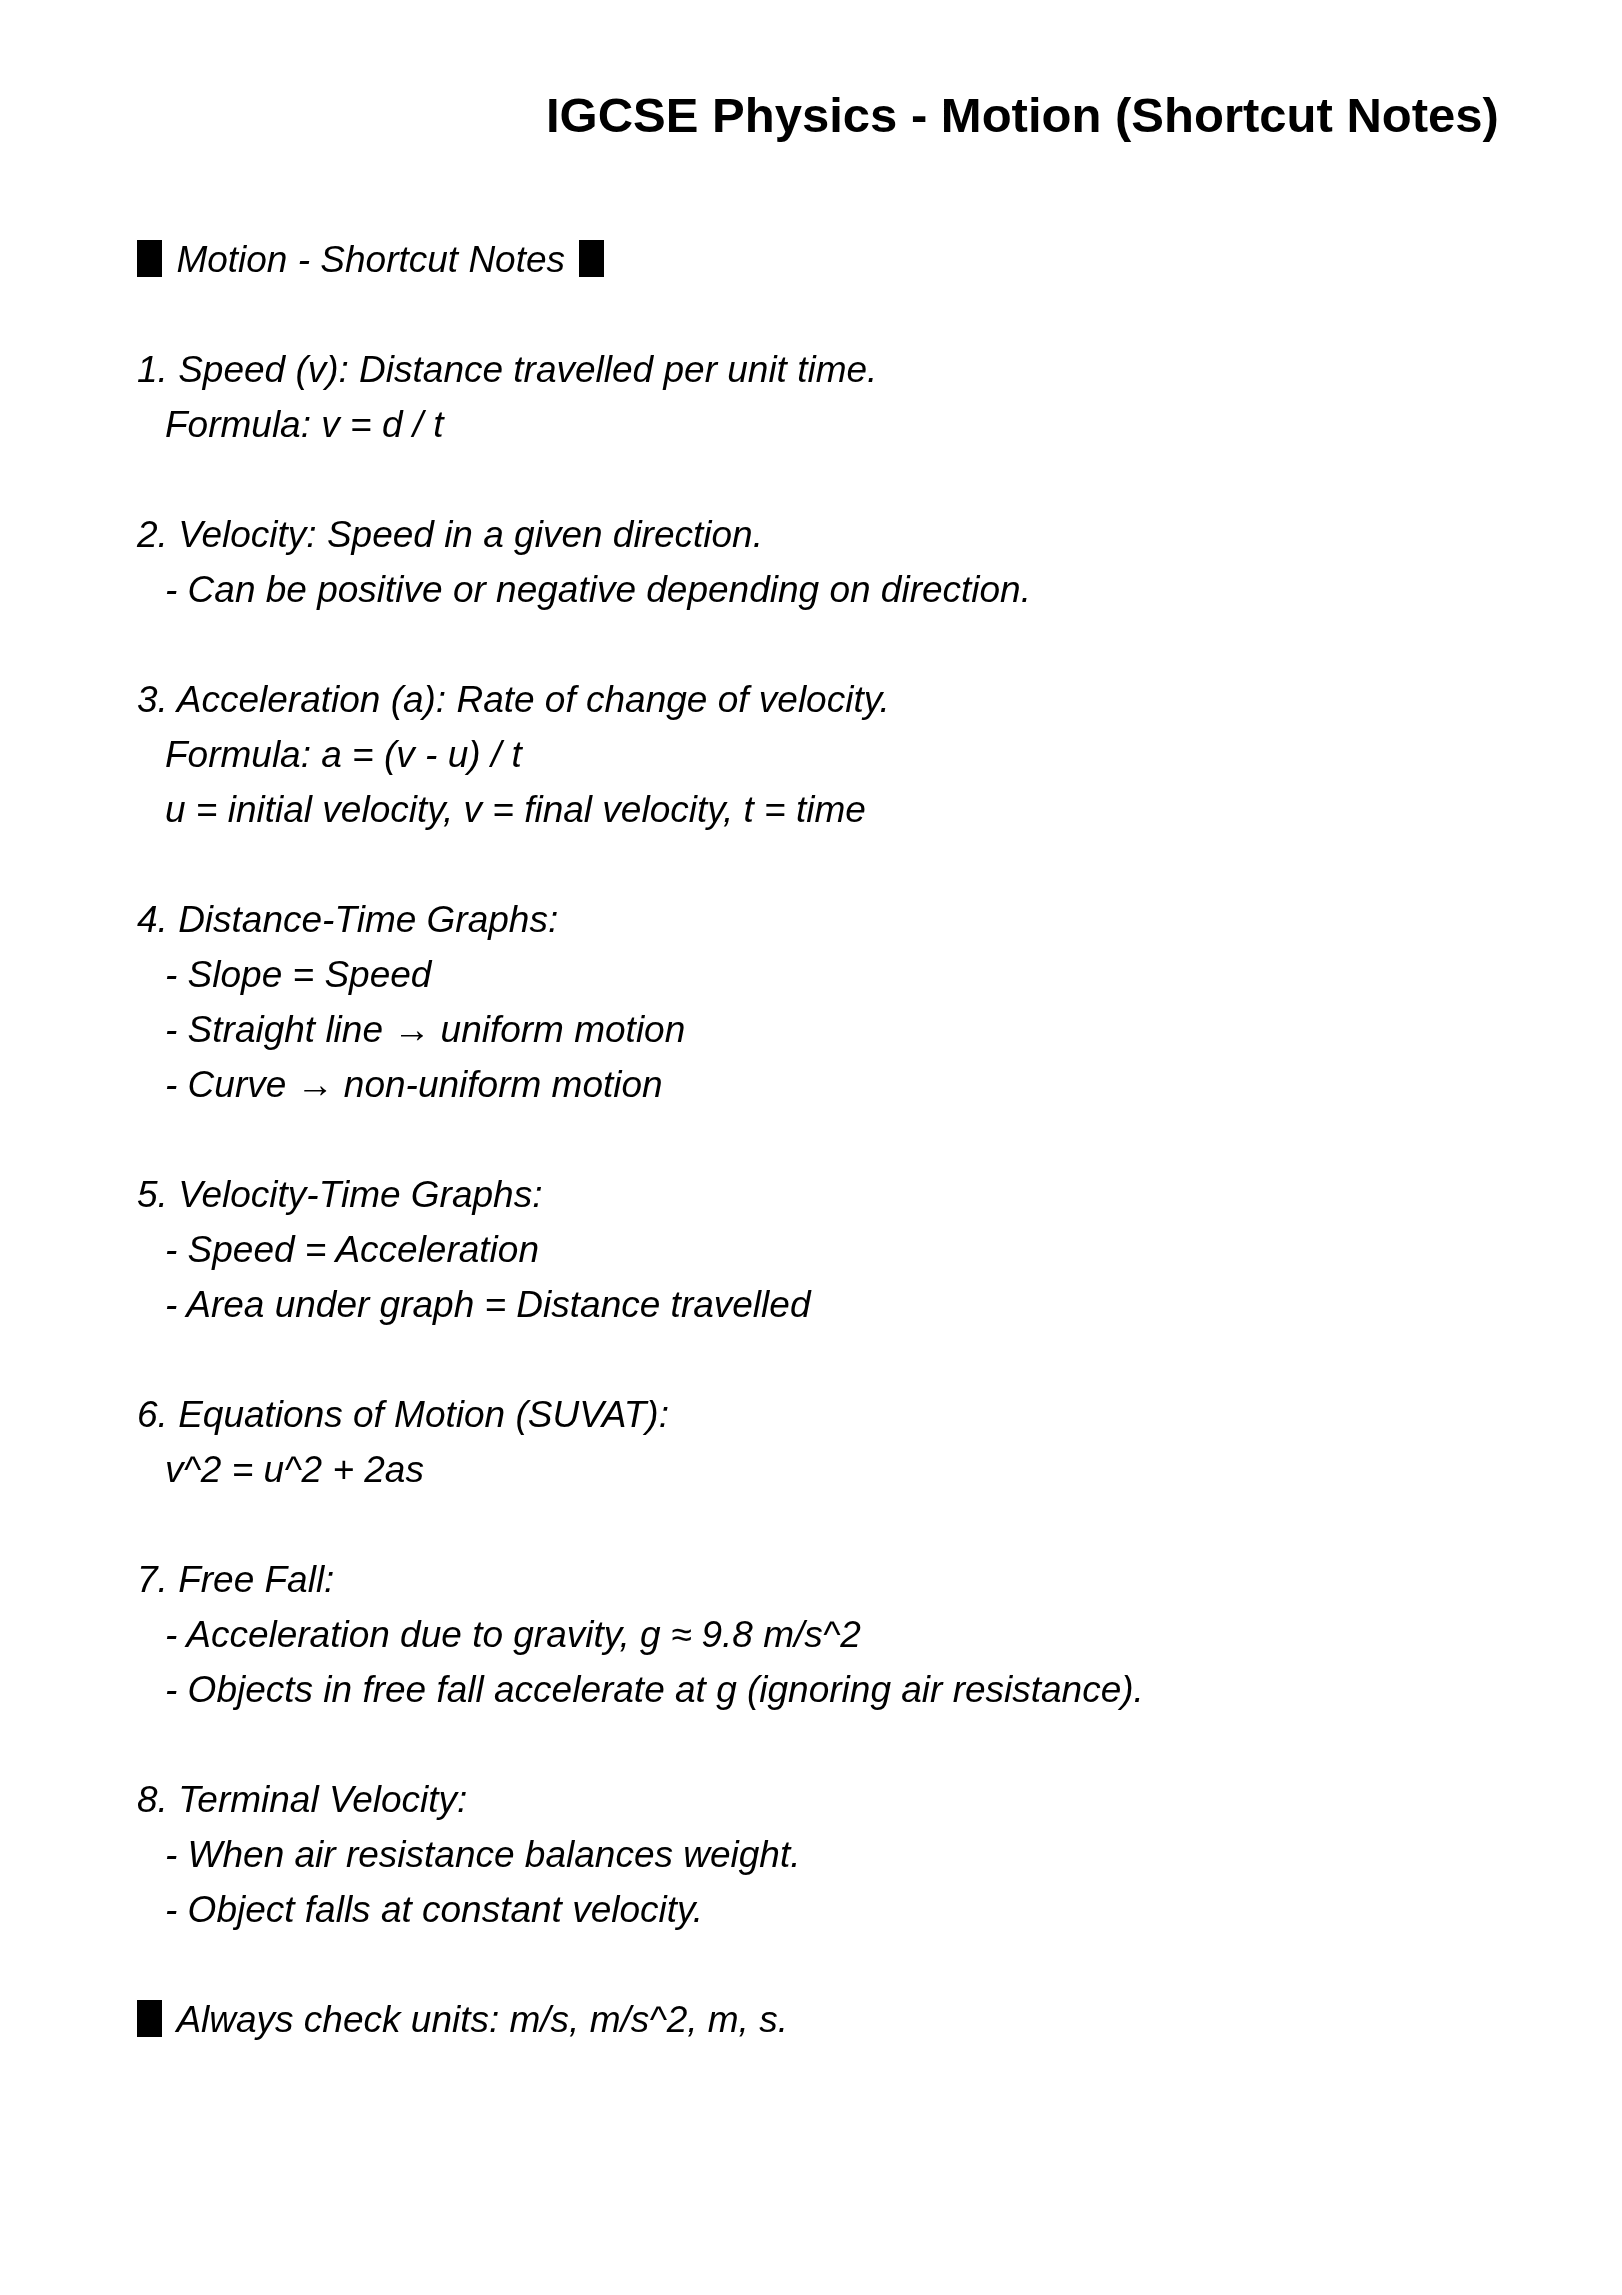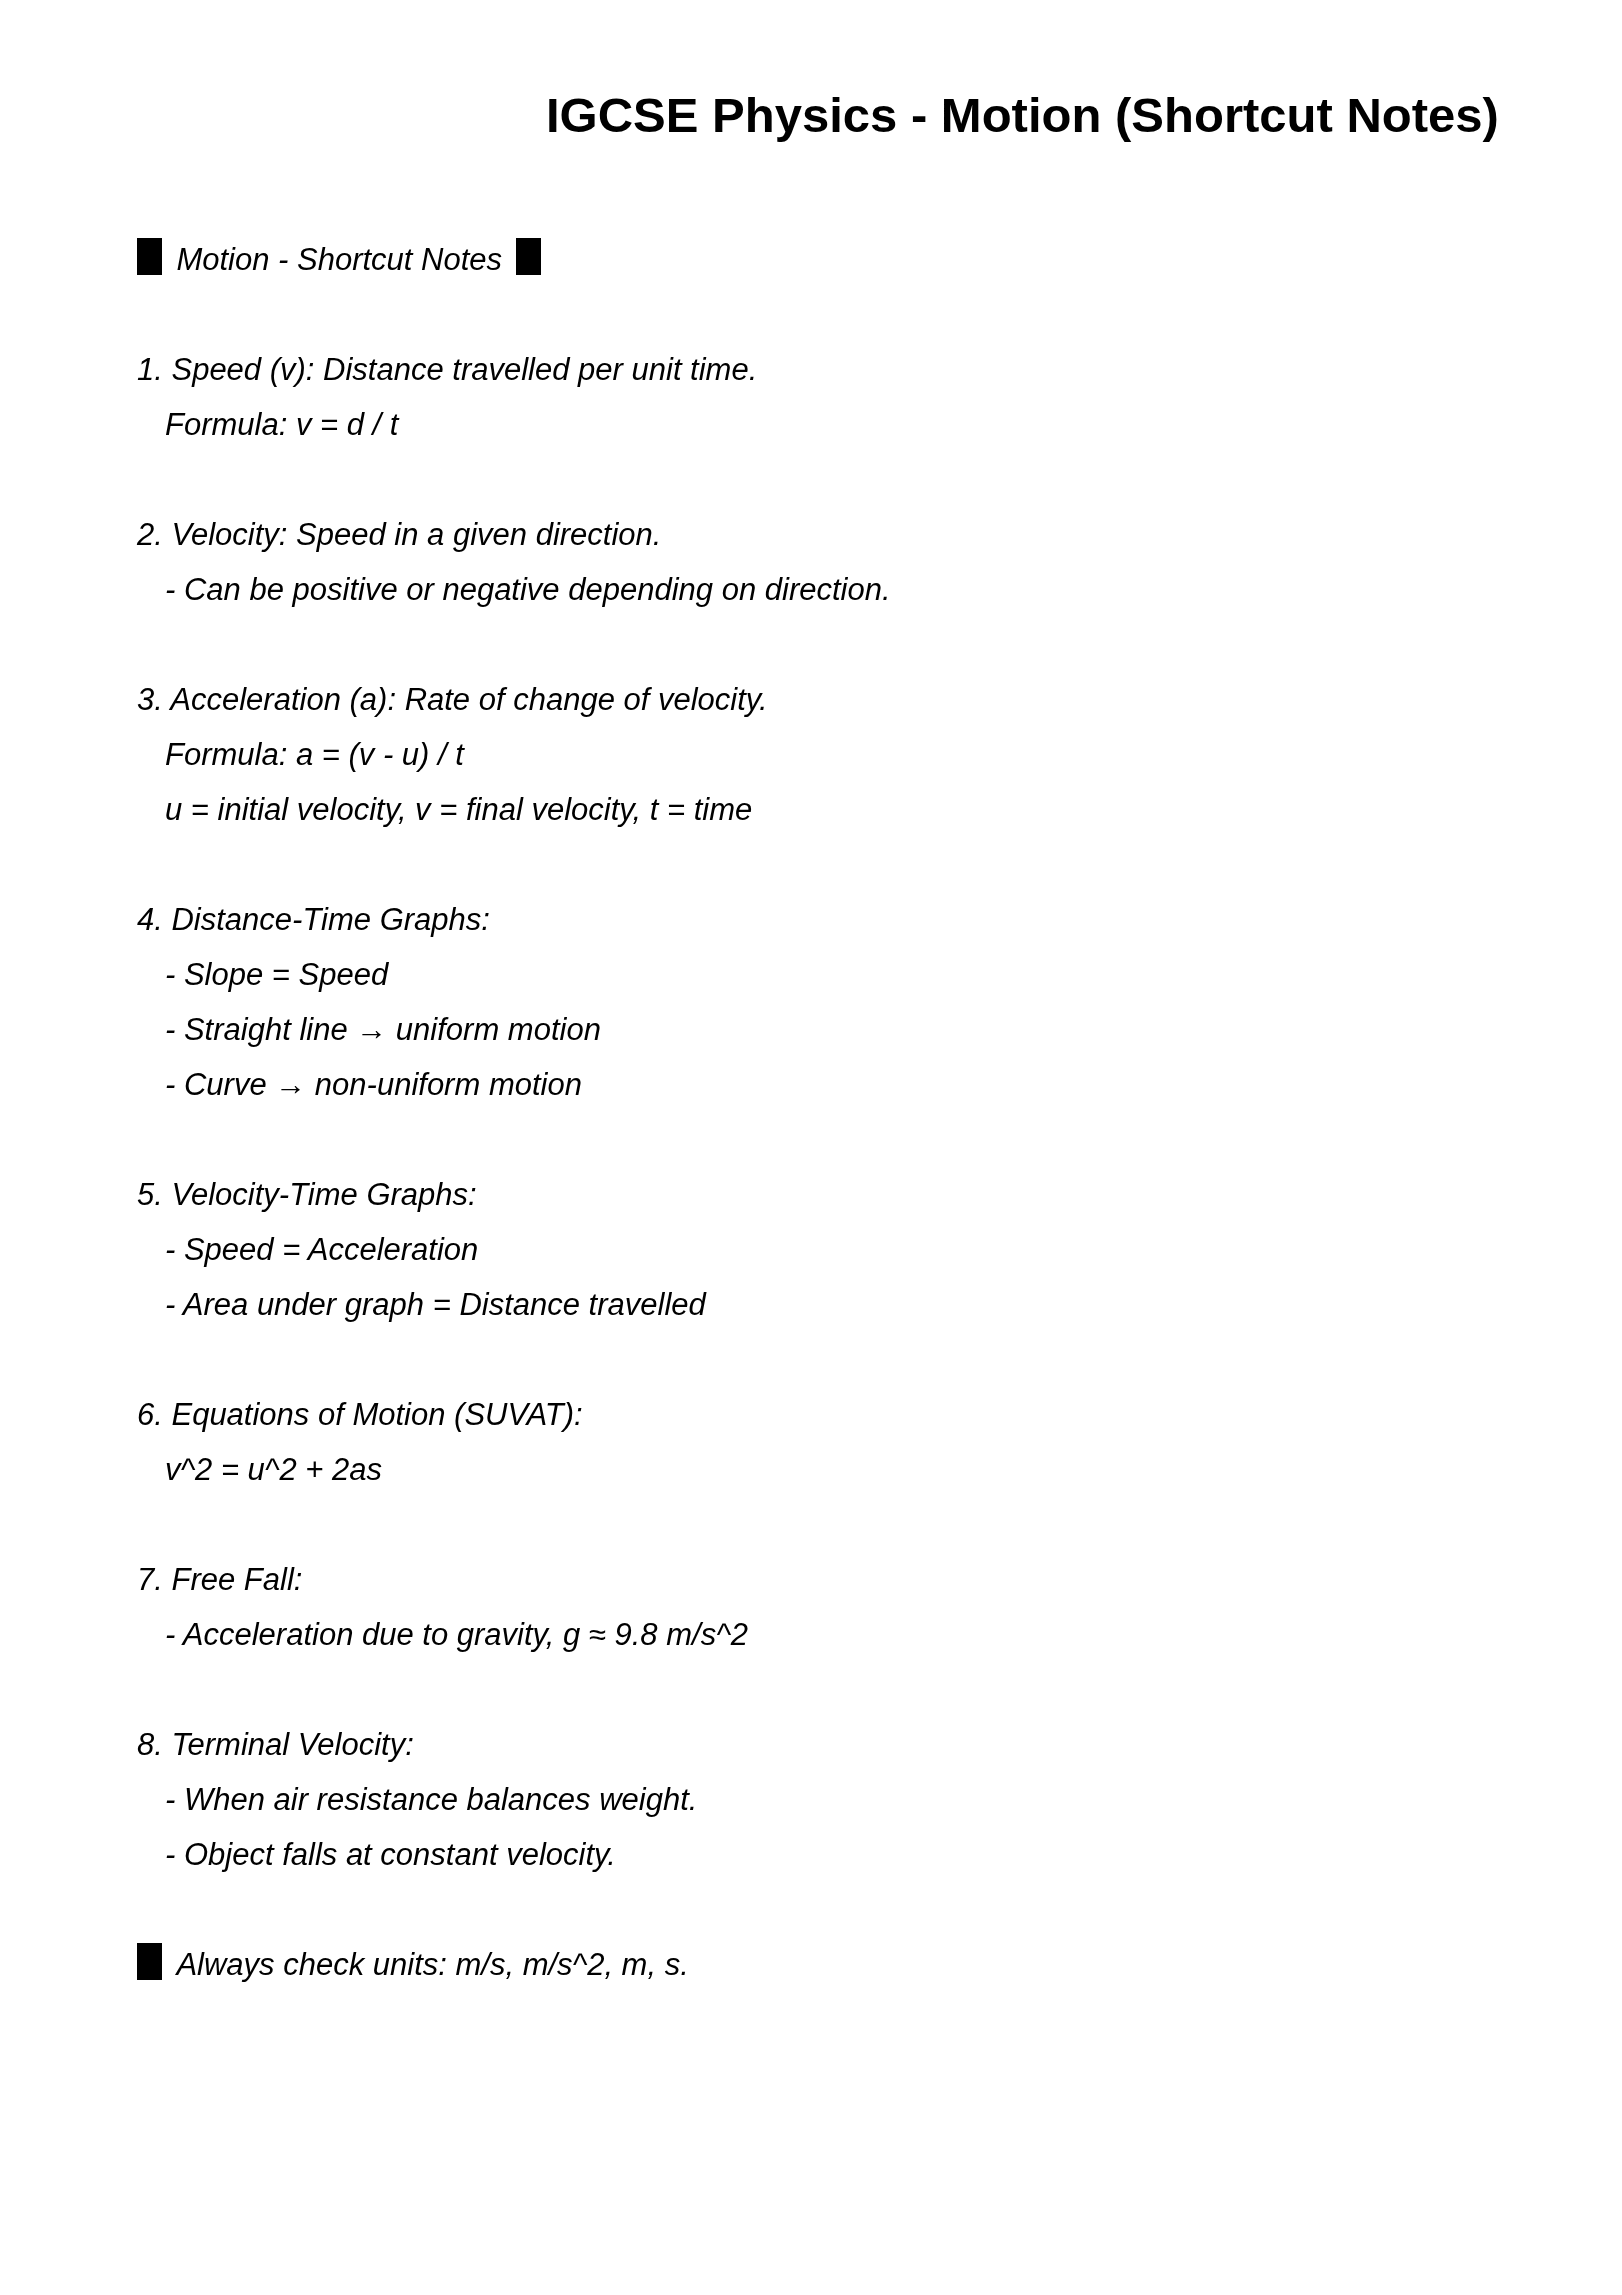--- a/index.html
+++ b/index.html
@@ -22,21 +22,21 @@
     line-height: 55px;
     font-weight: bold;
     font-style: normal;
     white-space: nowrap;
   }
   .content {
     position: absolute;
     left: 137px;
     top: 232px;
     font-style: italic;
-    font-size: 31px;
+    font-size: 37px;
     line-height: 55px;
   }
   .line { white-space: nowrap; }
   .sub { padding-left: 28px; }
   .block { margin-bottom: 55px; }
   .header-line { margin-bottom: 55px; }
   .sq {
     display: inline-block;
     width: 25px;
     height: 37px;
@@ -89,20 +89,21 @@
     </div>
 
     <div class="block">
       <div class="line">6. Equations of Motion (SUVAT):</div>
       <div class="line sub">v^2 = u^2 + 2as</div>
     </div>
 
     <div class="block">
       <div class="line">7. Free Fall:</div>
       <div class="line sub">- Acceleration due to gravity, g ≈ 9.8 m/s^2</div>
+      <div class="line sub">- Objects in free fall accelerate at g (ignoring air resistance).</div>
     </div>
 
     <div class="block">
       <div class="line">8. Terminal Velocity:</div>
       <div class="line sub">- When air resistance balances weight.</div>
       <div class="line sub">- Object falls at constant velocity.</div>
     </div>
 
     <div class="line footer-line">
       <span class="sq lead"></span><span>Always check units: m/s, m/s^2, m, s.</span>

